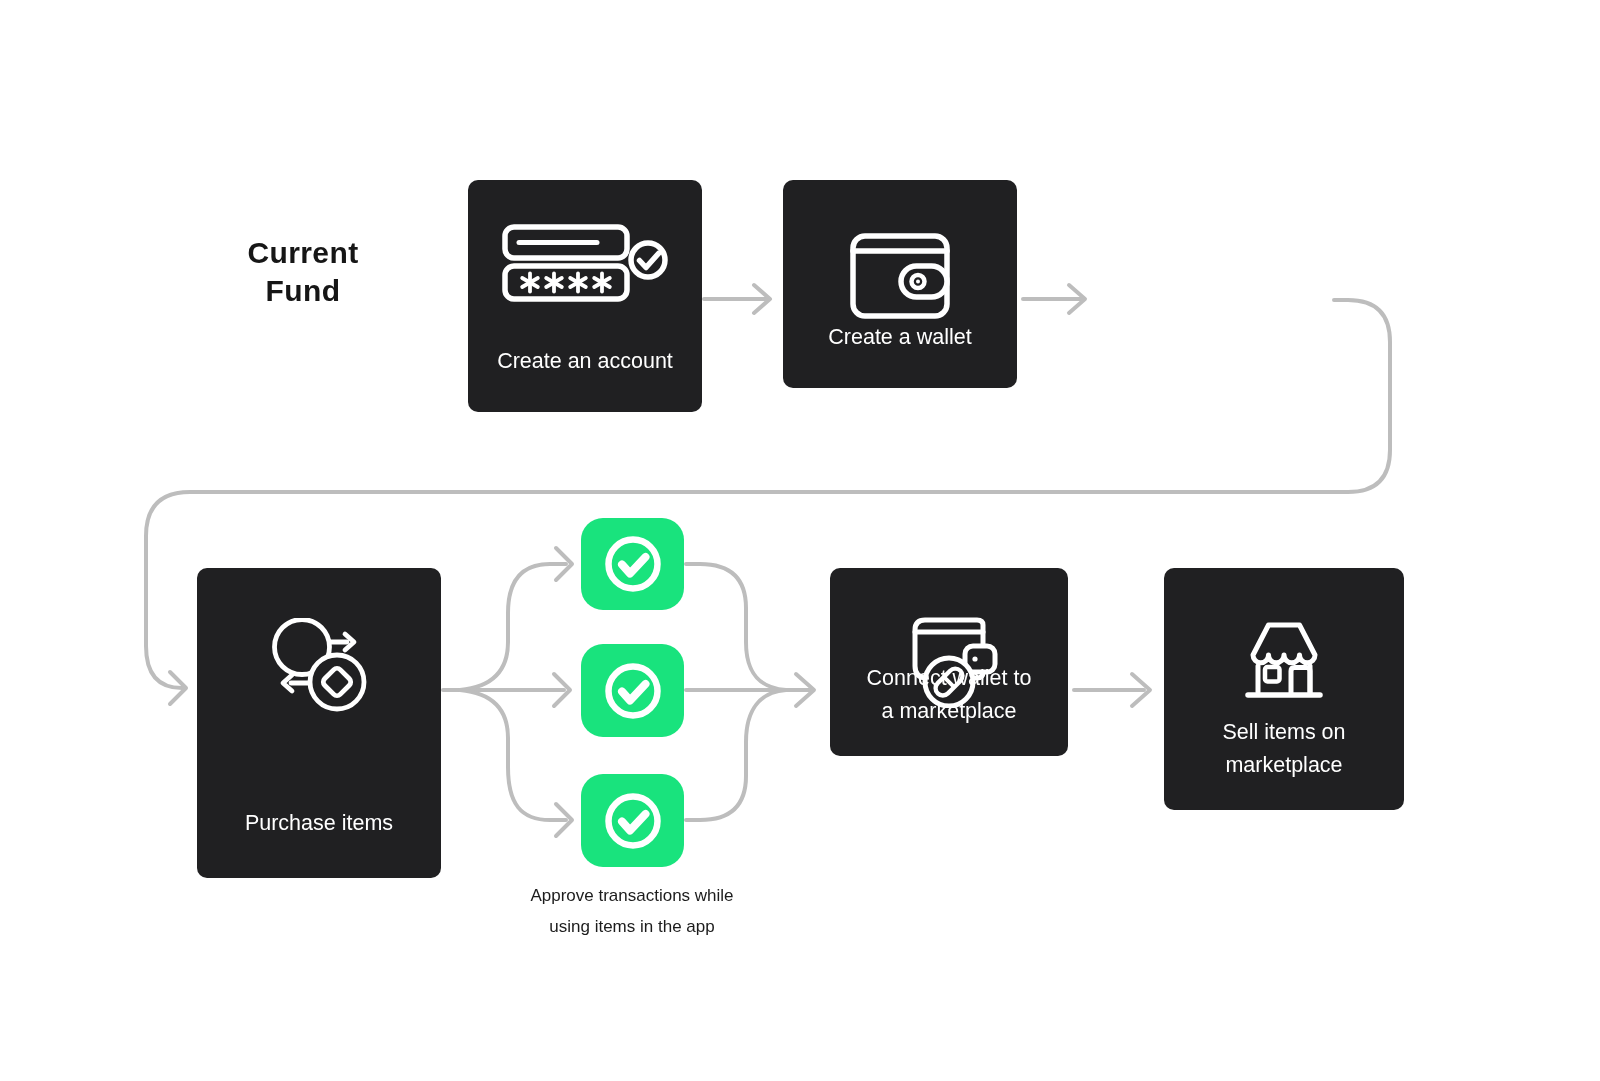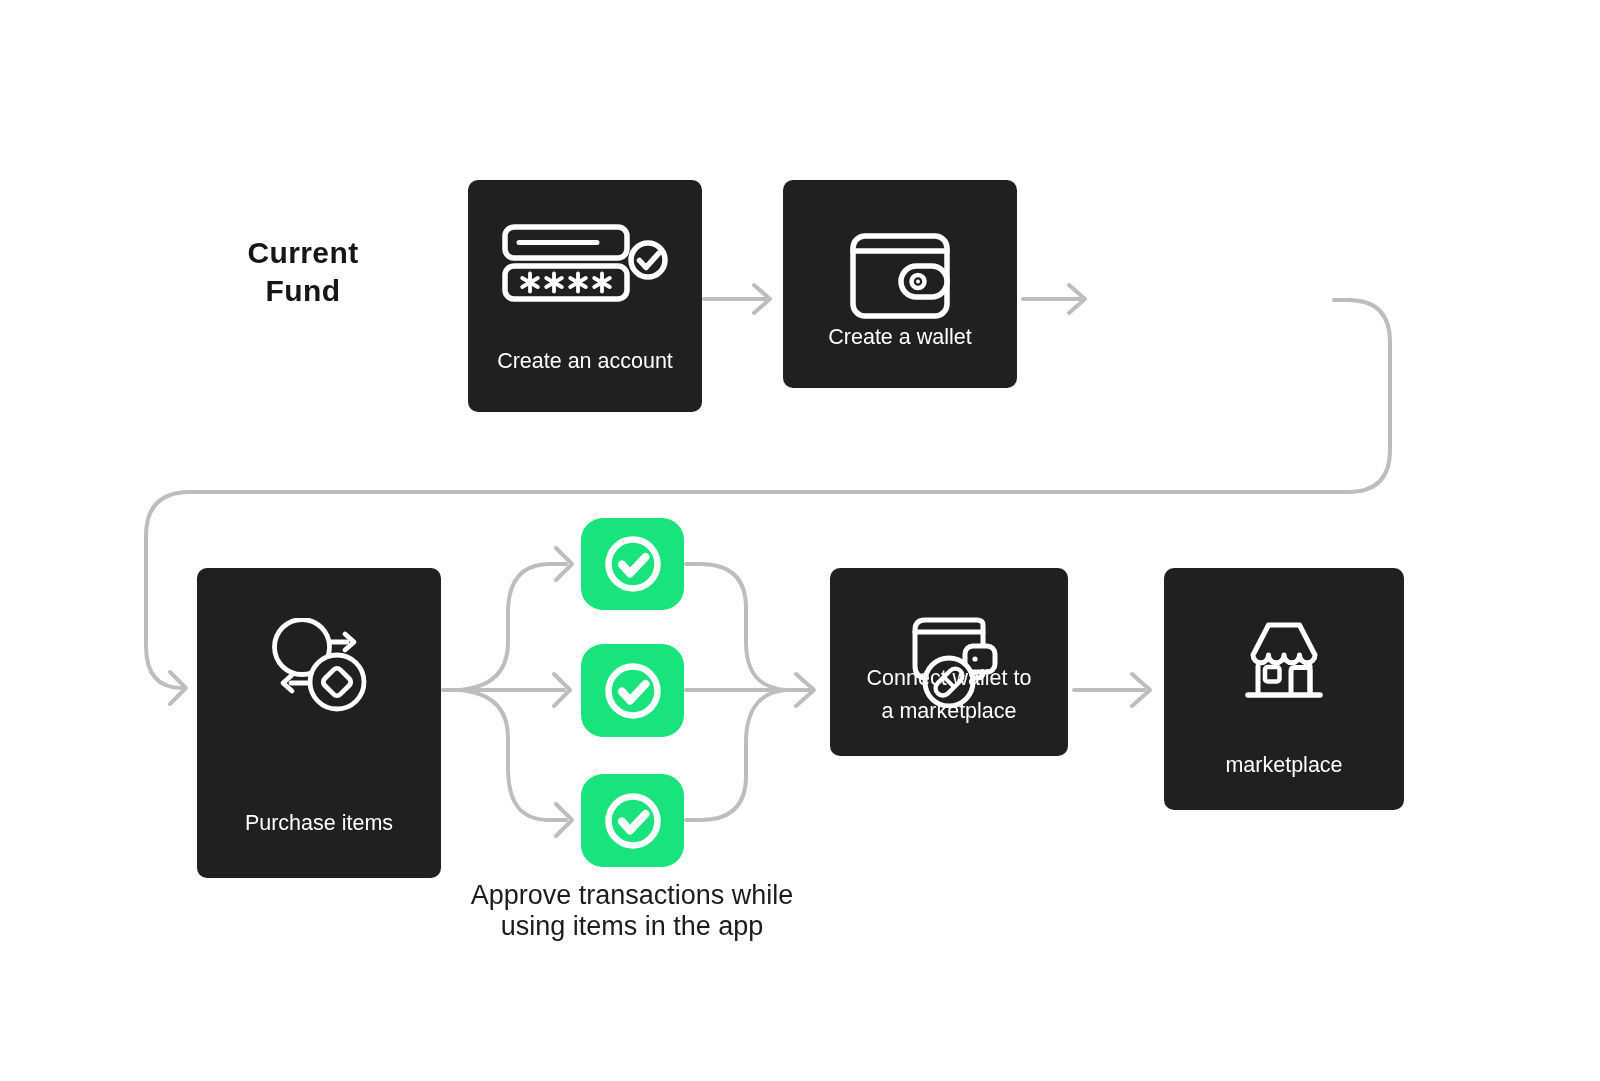--- a/index.html
+++ b/index.html
@@ -11,21 +11,21 @@
          font-size:30px;line-height:37.5px;letter-spacing:.4px;color:var(--title-text,#161616)}
   .title span{display:block}
   .node{position:absolute;background:var(--node-bg,#202022);border-radius:10px}
   .node .icon{position:absolute;left:50%;transform:translateX(-50%)}
   .node .label{position:absolute;left:0;right:0;text-align:center;color:var(--node-text,#ffffff);
                font-size:21.5px;line-height:33px;font-weight:400}
   .node .label span{display:block}
   .approval{position:absolute;background:var(--accent-green,#19E37D);border-radius:22px;
             display:flex;align-items:center;justify-content:center}
   .caption{position:absolute;left:457px;top:880px;width:350px;text-align:center;
-           font-size:27px;line-height:31px;color:var(--caption-text,#1c1c1c)}
+           font-size:17px;line-height:31px;color:var(--caption-text,#1c1c1c)}
   .caption span{display:block}
   .ic{stroke:#fff;fill:none;stroke-linecap:round;stroke-linejoin:round}
   .icm{stroke:#fff;fill:var(--node-bg,#202022);stroke-linecap:round;stroke-linejoin:round}
   .fw{fill:#fff;stroke:none}
 </style>
 </head>
 <body>
 
 <div class="canvas">
 
@@ -151,20 +151,21 @@
   <div class="node" style="left:1164px;top:568px;width:240px;height:242px">
     <svg class="icon" style="top:46px" width="96" height="92" viewBox="0 0 96 92">
       <path class="ic" d="M17 41 L32.5 11 H63.5 L79 41 A7.75 7.75 0 0 1 63.5 41 A7.75 7.75 0 0 1 48 41 A7.75 7.75 0 0 1 32.5 41 A7.75 7.75 0 0 1 17 41 Z" stroke-width="5"></path>
       <path class="ic" d="M22 52 V78" stroke-width="5"></path>
       <path class="ic" d="M74 52 V78" stroke-width="5"></path>
       <line class="ic" x1="12" y1="81" x2="84" y2="81" stroke-width="5.5"></line>
       <rect class="ic" x="29" y="53" width="14.5" height="14.5" rx="2.5" stroke-width="4.5"></rect>
       <path class="ic" d="M55 80.5 V57 Q55 53.5 58.5 53.5 H70.5 Q74 53.5 74 57 V80.5" stroke-width="5"></path>
     </svg>
     <div class="label" style="bottom:28px">
+      <span>Sell items on</span>
       <span>marketplace</span>
     </div>
   </div>
 
   <div class="caption">
     <span>Approve transactions while</span>
     <span>using items in the app</span>
   </div>
 
 </div>

